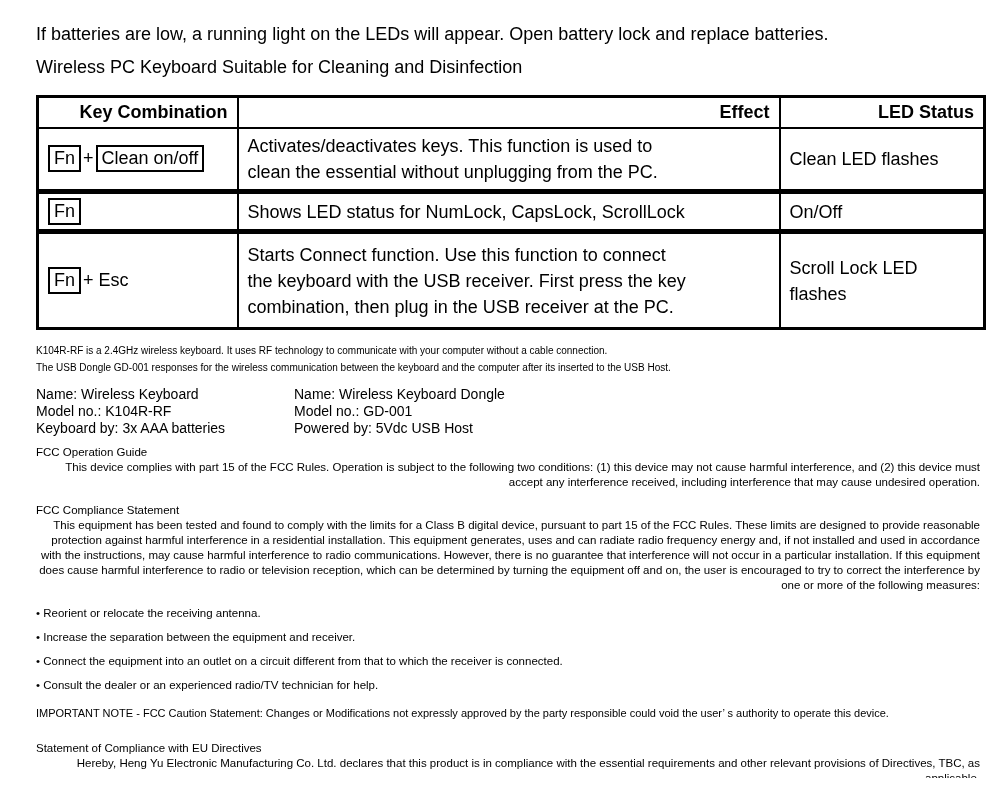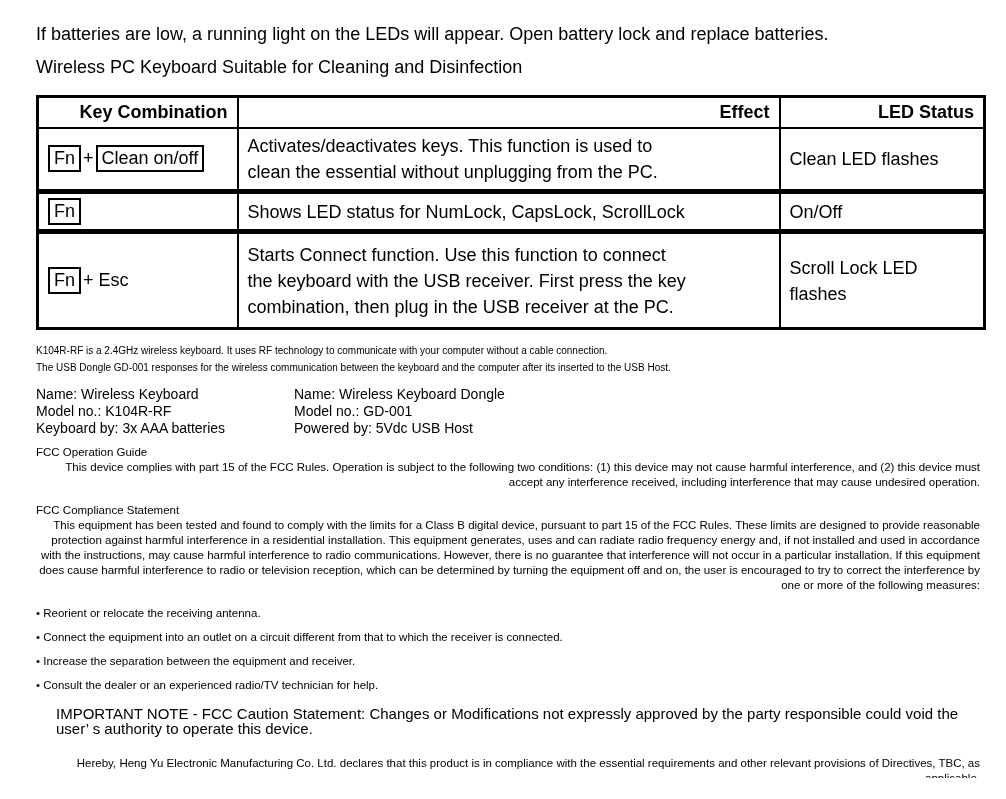--- a/index.html
+++ b/index.html
@@ -64,21 +64,21 @@
 
   
   .small-section { margin-top:8px; }
   .small-heading { font-size:11.5px; line-height:15px; font-weight:normal; }
   .small-body { font-size:11.5px; line-height:15px; max-width:952px;text-align:right; }
   .gap-md { margin-top:13px; }
   .gap-lg { margin-top:20px; }
   ul.measures { list-style:none; margin-top:13px; }
   ul.measures li { font-size:11.5px; line-height:15px; margin-bottom:9px; }
   ul.measures li::before { content:"\2022\00a0"; }
-  .single-line { font-size:15px; line-height:15px;margin-left:20px; }
+  .single-line { font-size:11px; line-height:15px; }
 </style>
 </head>
 <body>
 
 <div class="page">
 
   <div>
     <div class="intro-line">If batteries are low, a running light on the LEDs will appear. Open battery lock and replace batteries.</div>
     <div class="intro-line">Wireless PC Keyboard Suitable for Cleaning and Disinfection</div>
   </div>
@@ -160,24 +160,25 @@
     <div class="small-body">This device complies with part 15 of the FCC Rules. Operation is subject to the following two conditions: (1) this device may not cause harmful interference, and (2) this device must accept any interference received, including interference that may cause undesired operation.</div>
   </div>
 
   <div class="small-section gap-md">
     <div class="small-heading">FCC Compliance Statement</div>
     <div class="small-body">This equipment has been tested and found to comply with the limits for a Class B digital device, pursuant to part 15 of the FCC Rules. These limits are designed to provide reasonable protection against harmful interference in a residential installation. This equipment generates, uses and can radiate radio frequency energy and, if not installed and used in accordance with the instructions, may cause harmful interference to radio communications. However, there is no guarantee that interference will not occur in a particular installation. If this equipment does cause harmful interference to radio or television reception, which can be determined by turning the equipment off and on, the user is encouraged to try to correct the interference by one or more of the following measures:</div>
   </div>
 
   <ul class="measures">
     <li>Reorient or relocate the receiving antenna.</li>
+    <li>Increase the separation between the equipment and receiver.</li>
     <li>Connect the equipment into an outlet on a circuit different from that to which the receiver is connected.</li>
-    <li>Increase the separation between the equipment and receiver.</li>
     <li>Consult the dealer or an experienced radio/TV technician for help.</li>
   </ul>
 
   <div class="single-line gap-md">IMPORTANT NOTE - FCC Caution Statement: Changes or Modifications not expressly approved by the party responsible could void the user’ s authority to operate this device.</div>
 
   <div class="small-section gap-lg">
+    <div class="small-heading">Statement of Compliance with EU Directives</div>
     <div class="small-body">Hereby, Heng Yu Electronic Manufacturing Co. Ltd. declares that this product is in compliance with the essential requirements and other relevant provisions of Directives, TBC, as applicable.</div>
   </div>
 
 </div>
 
 </body></html>

